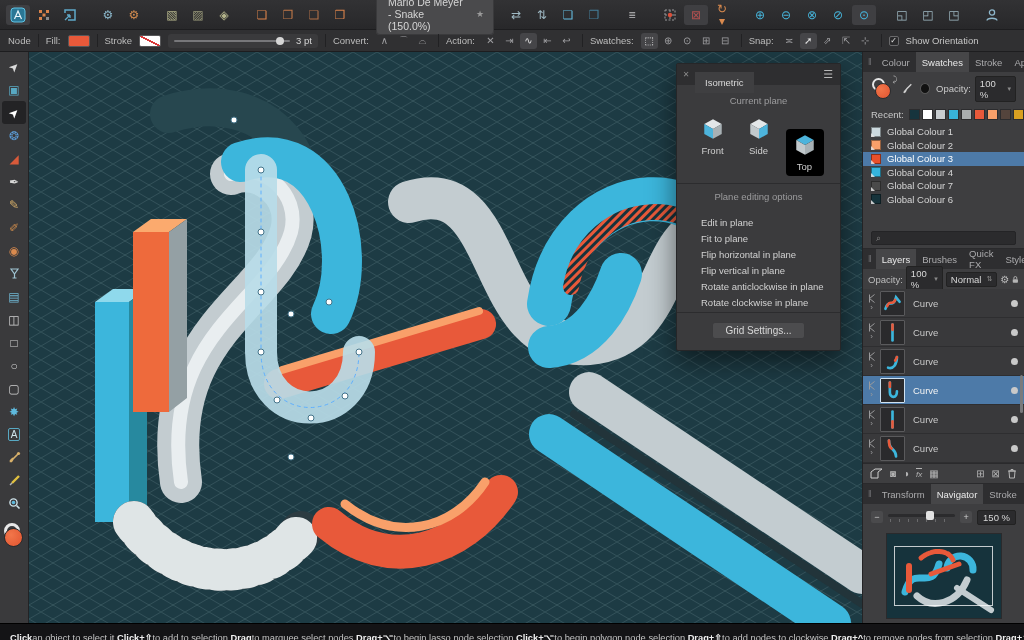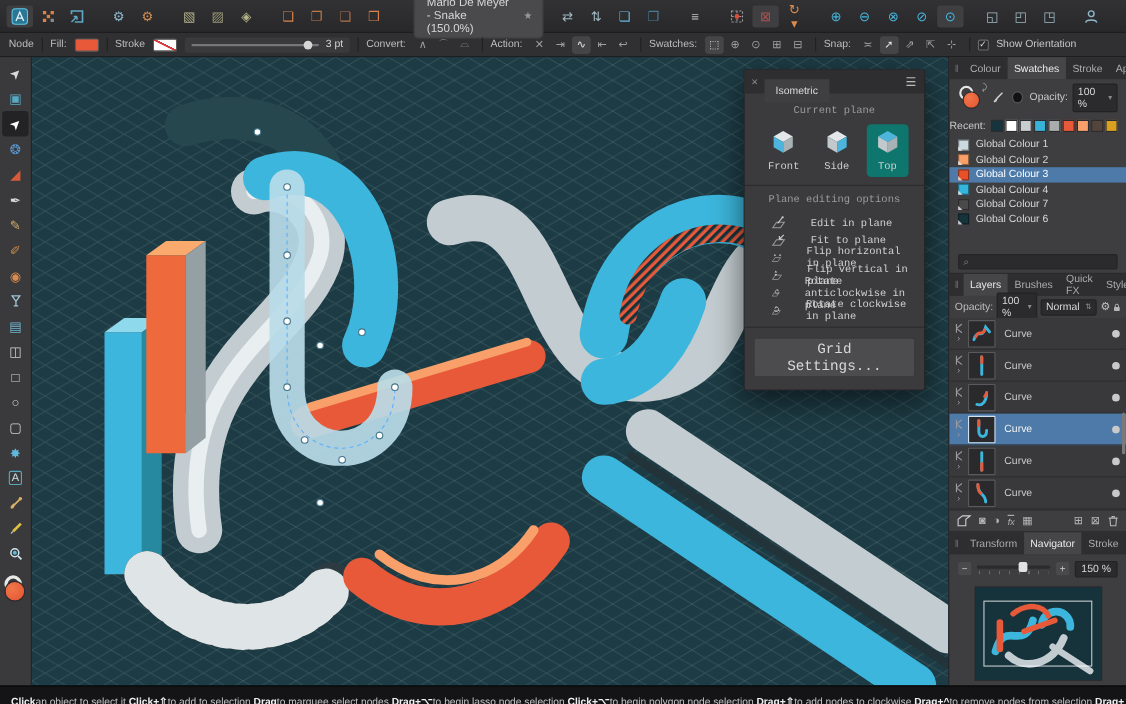--- a/index.html
+++ b/index.html
@@ -72,46 +72,46 @@
   
   .iso-panel {
     position:absolute; left:647px; top:11px; width:165px; background:#3b3b3d;
     border:1px solid #262628; border-radius:2px; box-shadow:0 10px 28px rgba(0,0,0,.55);
     font-size:9.5px;
   }
   .iso-head { height:21px; background:#2e2e30; display:flex; align-items:center; }
   .iso-close { width:18px; text-align:center; color:#8a8a8a; font-size:8px; }
   .iso-tab { background:#3f3f41; height:100%; display:flex; align-items:center; padding:0 10px; color:#dadada; font-size:9.5px;margin-top:16px; }
   .iso-menu { margin-left:auto; padding:0 7px; color:#b9b9b9; font-size:11px; }
-  .iso-body { padding:7px 8px 9px;font-family:Liberation Mono, monospace; }
+  .iso-body { padding:7px 8px 9px; }
   .iso-sec-title { text-align:center; color:#9c9c9e; margin:3px 0 7px; }
   .planes { display:flex; justify-content:center; gap:8px; margin-bottom:6px; }
   .plane { display:flex; flex-direction:column; align-items:center; gap:2px; padding:4px 7px; border-radius:4px; color:#cfcfcf; }
-  .plane.selected { background:#0f766e; }
+  .plane.selected { background:#000000;margin-top:16px; }
   .iso-hr { height:1px; background:#2c2c2e; margin:7px -8px; }
-  .iso-opt { display:flex; align-items:center; gap:22px; height:16px; padding-left:16px; color:#d2d2d2; }
+  .iso-opt { display:flex; align-items:flex-start; gap:8px; height:16px; padding-left:16px; color:#d2d2d2;flex-direction:column; }
   .iso-btn { display:block; margin:9px auto 2px; background:#4c4c4e; border:1px solid #3a3a3c; color:#d8d8d8;
-    border-radius:3px; font-size:13px; padding:2px 12px; font-family:inherit; }
+    border-radius:3px; font-size:10px; padding:2px 12px; font-family:inherit; }
   
   .rightcol { width:162px; background:#3e3e40; border-left:1px solid #232325; display:flex; flex-direction:column; font-size:9.5px; }
   .ptabs { height:20px; background:#2e2e30; display:flex; align-items:center; flex:none; color:#ababad; }
   .phandle { padding:0 4px 0 5px; color:#6f6f71; font-size:9px; }
   .ptab { padding:0 6px; height:100%; display:flex; align-items:center; font-size:9.5px; }
   .ptab.active { background:#464648; color:#e8e8e8; }
   .sw-wells { height:33px; display:flex; align-items:center; padding:0 8px; gap:6px; }
   .mini-well { position:relative; width:26px; height:24px; }
   .mini-ring { position:absolute; left:1px; top:1px; width:13px; height:13px; border:2.5px solid #e6e6e6; border-radius:50%; }
   .mini-front { position:absolute; left:4px; top:6px; width:16px; height:16px; border-radius:50%;
     background:radial-gradient(circle at 35% 35%, #f2764a, #e05430); border:1px solid #2c2c2e; }
   .mini-swap { position:absolute; right:-2px; top:-2px; font-size:8px; color:#aaa; }
   .sw-black { width:11px; height:11px; border-radius:50%; background:#111; border:1px solid #555; }
   .op-wrap { margin-left:auto; display:flex; align-items:center; gap:4px; }
   .op-box { background:#2b2b2d; border:1px solid #222; border-radius:2px; padding:1px 4px; display:flex; gap:6px; align-items:center; color:#d8d8d8; }
   .op-box .car { color:#8a8a8a; font-size:7px; }
-  .recent-row { height:18px; display:flex; align-items:center; gap:2px; padding:0 8px;justify-content:flex-end; }
+  .recent-row { height:18px; display:flex; align-items:center; gap:2px; padding:0 8px; }
   .rsw { width:11px; height:11px; border:1px solid #2c2c2e; flex:none; }
   .doc-row { height:20px; display:flex; align-items:center; gap:4px; padding:0 8px; }
   .doc-select { background:#4a4a4c; border-radius:2px; height:15px; display:flex; align-items:center; gap:4px; padding:0 4px; width:76px; color:#dcdcdc; }
   .doc-select .car { margin-left:auto; font-size:7px; color:#aaa; }
   .mini-squares { display:inline-block; width:7px; height:7px;
      background:linear-gradient(90deg,#b9b9b9 3px,transparent 3px) 0 0/4px 4px,
                 linear-gradient(#b9b9b9 3px,transparent 3px) 0 0/4px 4px; background-color:#6a6a6c; }
   .qsw { width:10px; height:10px; border:1px solid #2c2c2e; }
   .glist { flex:1; overflow:hidden; padding-top:2px; }
   .grow { display:flex; align-items:center; gap:6px; height:13.5px; padding:0 8px; color:#d6d6d6; }

